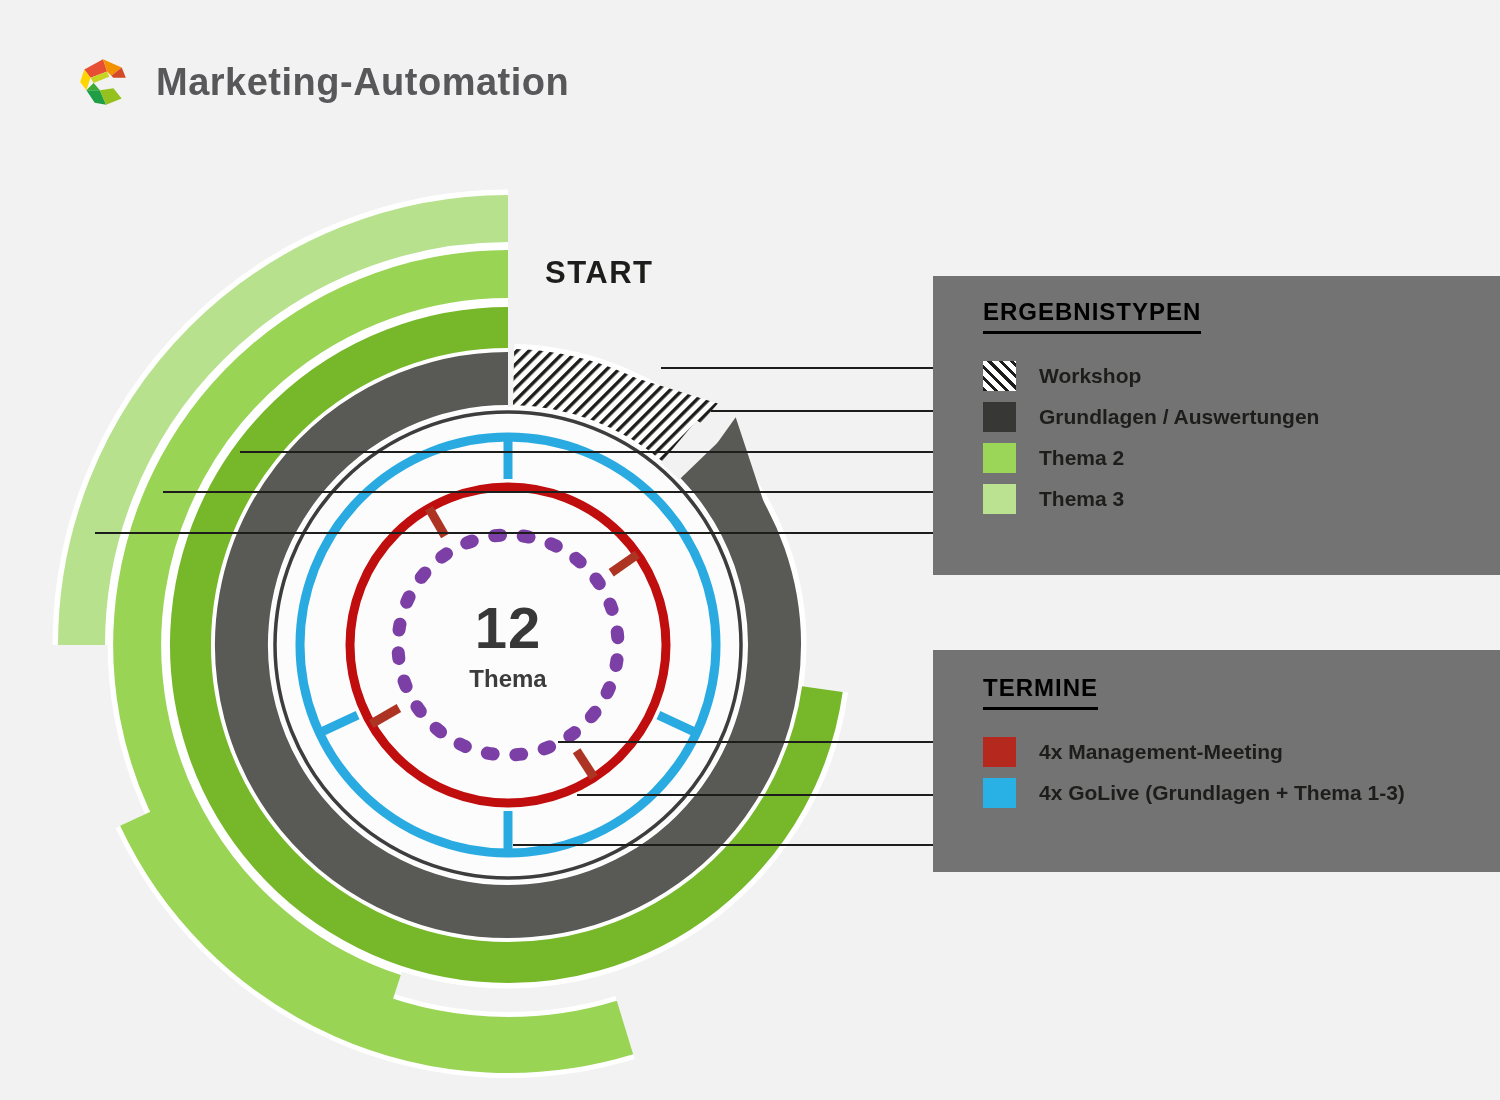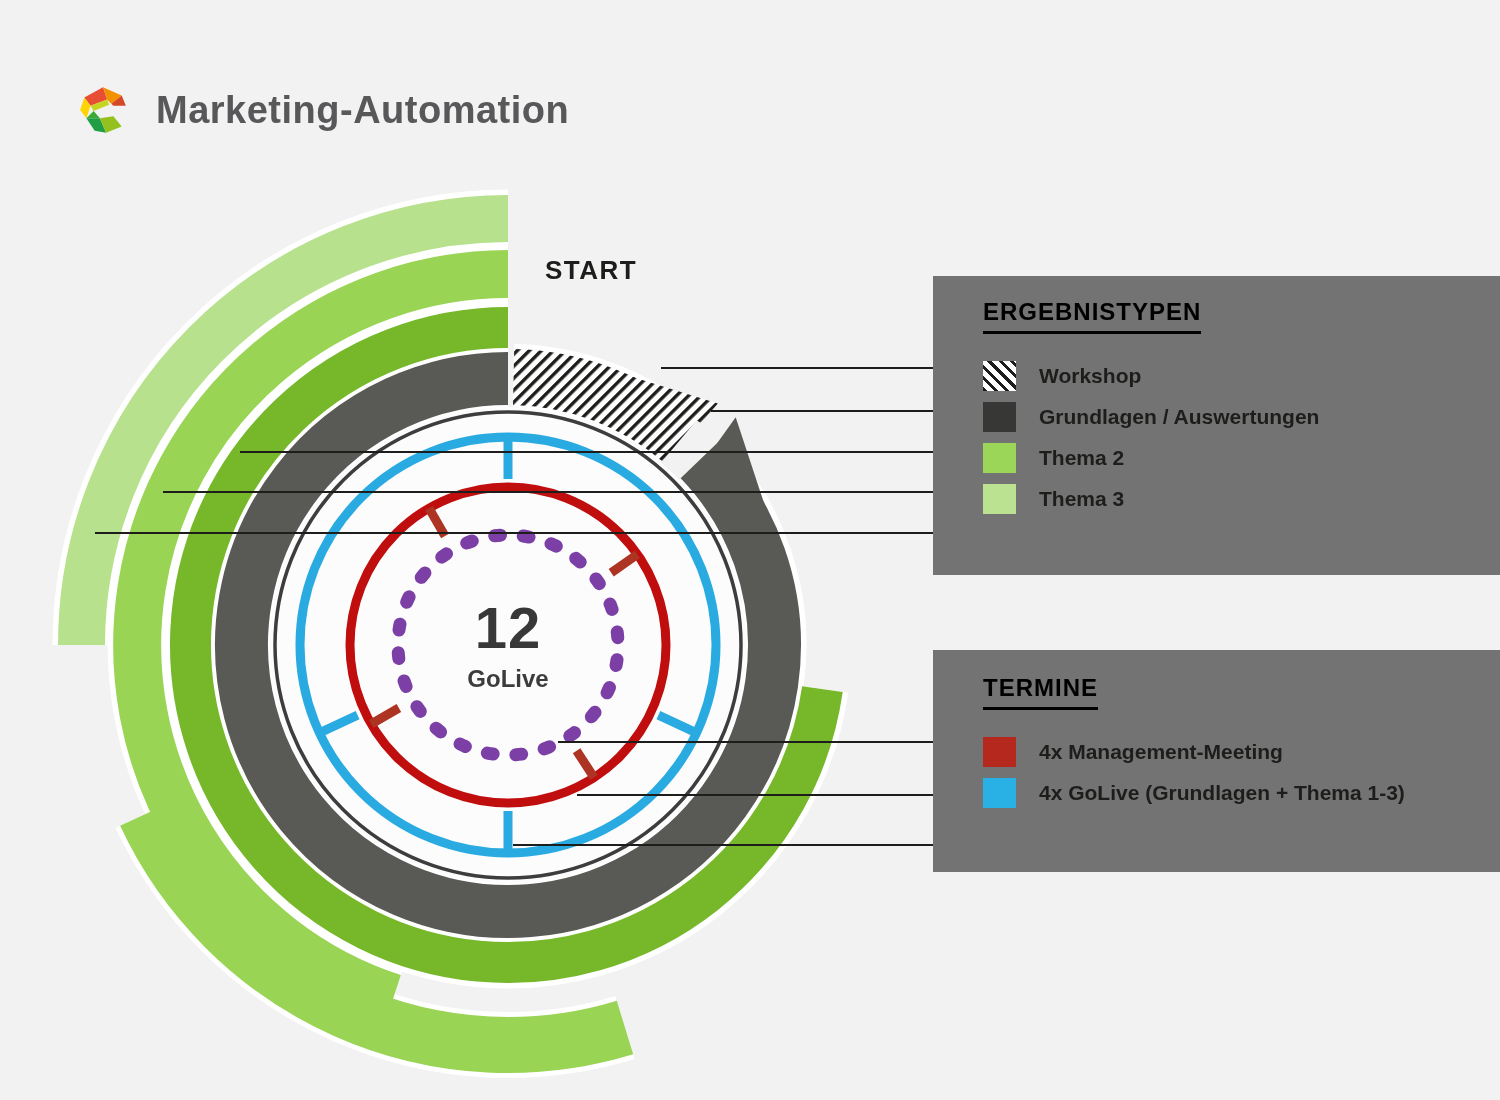--- a/index.html
+++ b/index.html
@@ -2,29 +2,29 @@
 <html><head>
 <meta charset="utf-8">
 <style>
   html,body{margin:0;padding:0;}
   body{
     width:1500px;height:1100px;position:relative;
     background:#f2f2f2;overflow:hidden;
     font-family:"Liberation Sans","DejaVu Sans",sans-serif;
     color:#1d1d1b;
   }
-  .hdr{position:absolute;left:76px;top:54px;display:flex;align-items:center;margin-top:28px;}
+  .hdr{position:absolute;left:76px;top:54px;display:flex;align-items:center;}
   .hdr .logo{width:54px;height:56px;}
   .page-title{
     margin-left:26px;font-size:38px;font-weight:600;color:#58585a;
     letter-spacing:.5px;
   }
   .diagram-svg{position:absolute;left:0;top:0;}
   .overlay-label{position:absolute;white-space:nowrap;}
-  .start-label{left:545px;top:255px;font-size:26px;font-weight:800;letter-spacing:1.5px;color:#1d1d1b;}
+  .start-label{left:545px;top:255px;font-size:31px;font-weight:800;letter-spacing:1.5px;color:#1d1d1b;}
   .center-value{left:408px;top:594px;width:200px;text-align:center;font-size:58px;font-weight:800;color:#383838;letter-spacing:1px;}
   .center-unit{left:408px;top:665px;width:200px;text-align:center;font-size:24px;font-weight:700;color:#3c3c3c;}
   .legend-box{
     position:absolute;left:933px;width:590px;background:#737373;
     box-sizing:border-box;padding-left:50px;
   }
   .box-ergebnistypen{top:276px;height:299px;padding-top:22px;}
   .box-termine{top:650px;height:222px;padding-top:24px;}
   .legend-title{
     display:inline-block;font-size:24px;font-weight:800;letter-spacing:1px;
@@ -116,21 +116,21 @@
     <polygon points="14,22 30,16 32,21 17,27" fill="#c8d422"></polygon>
     <polygon points="10,34 18,46 29,48 23,34" fill="#1f9e45"></polygon>
     <polygon points="29,48 44,42 36,32 23,34" fill="#95c11f"></polygon>
     <polygon points="10,34 23,34 17,27" fill="#3aaa35"></polygon>
   </svg>
   <div class="page-title">Marketing-Automation</div>
 </div>
 
 <div class="overlay-label start-label">START</div>
 <div class="overlay-label center-value">12</div>
-<div class="overlay-label center-unit">GoLive</div>
+<div class="overlay-label center-unit">Thema</div>
 
 <div class="legend-box box-ergebnistypen">
   <div class="legend-title">ERGEBNISTYPEN</div>
   <div class="legend-items">
     <div class="legend-row">
       <div class="swatch swatch-hatch"></div>
       <div class="legend-label">Workshop</div>
     </div>
     <div class="legend-row">
       <div class="swatch" style="background: rgb(55, 55, 54);"></div>

